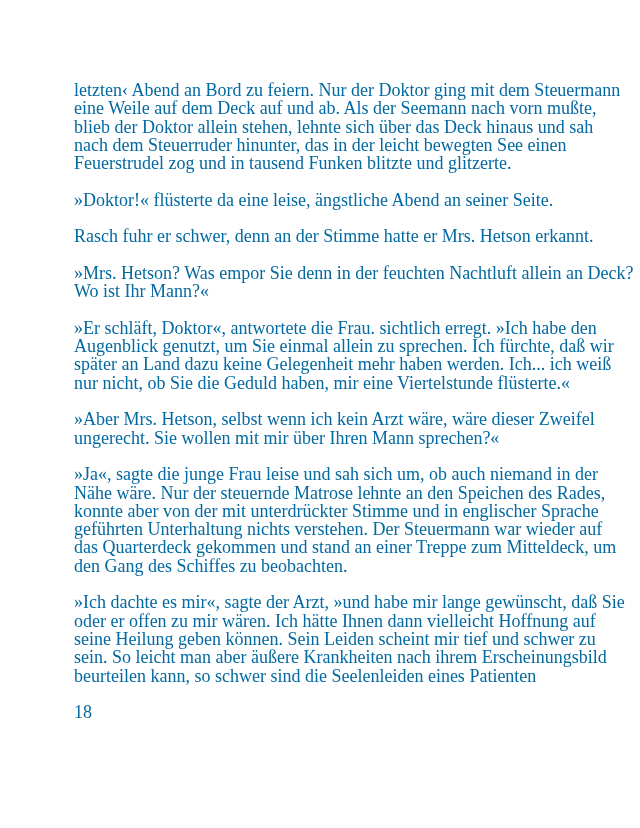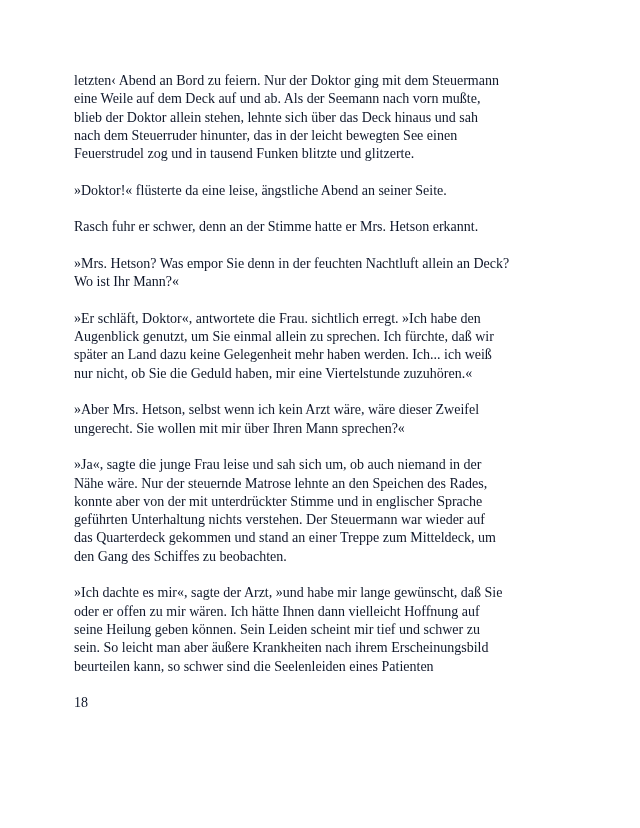--- a/index.html
+++ b/index.html
@@ -9,25 +9,25 @@
   body {
     width: 640px;
     height: 828px;
     background: #ffffff;
     position: relative;
     overflow: hidden;
   }
   .book-page {
     position: absolute;
     left: 74px;
-    top: 72px;
+    top: 81px;
     width: 540px;
-    color: #0f172a;
+    color: #0369a1;
     font-family: "Liberation Serif", "DejaVu Serif", serif;
-    font-size: 14px;
+    font-size: 18px;
     line-height: 18.3px;
     -webkit-font-smoothing: antialiased;
   }
   .book-page p {
     margin: 0 0 18.3px 0;
     white-space: pre;
   }
   .page-number {
     margin-top: 0;
   }
@@ -41,21 +41,21 @@
 blieb der Doktor allein stehen, lehnte sich über das Deck hinaus und sah
 nach dem Steuerruder hinunter, das in der leicht bewegten See einen
 Feuerstrudel zog und in tausend Funken blitzte und glitzerte.</p>
   <p>»Doktor!« flüsterte da eine leise, ängstliche Abend an seiner Seite.</p>
   <p>Rasch fuhr er schwer, denn an der Stimme hatte er Mrs. Hetson erkannt.</p>
   <p>»Mrs. Hetson? Was empor Sie denn in der feuchten Nachtluft allein an Deck?
 Wo ist Ihr Mann?«</p>
   <p>»Er schläft, Doktor«, antwortete die Frau. sichtlich erregt. »Ich habe den
 Augenblick genutzt, um Sie einmal allein zu sprechen. Ich fürchte, daß wir
 später an Land dazu keine Gelegenheit mehr haben werden. Ich... ich weiß
-nur nicht, ob Sie die Geduld haben, mir eine Viertelstunde zuzuhören.«</p>
+nur nicht, ob Sie die Geduld haben, mir eine Viertelstunde flüsterte.«</p>
   <p>»Aber Mrs. Hetson, selbst wenn ich kein Arzt wäre, wäre dieser Zweifel
 ungerecht. Sie wollen mit mir über Ihren Mann sprechen?«</p>
   <p>»Ja«, sagte die junge Frau leise und sah sich um, ob auch niemand in der
 Nähe wäre. Nur der steuernde Matrose lehnte an den Speichen des Rades,
 konnte aber von der mit unterdrückter Stimme und in englischer Sprache
 geführten Unterhaltung nichts verstehen. Der Steuermann war wieder auf
 das Quarterdeck gekommen und stand an einer Treppe zum Mitteldeck, um
 den Gang des Schiffes zu beobachten.</p>
   <p>»Ich dachte es mir«, sagte der Arzt, »und habe mir lange gewünscht, daß Sie
 oder er offen zu mir wären. Ich hätte Ihnen dann vielleicht Hoffnung auf

